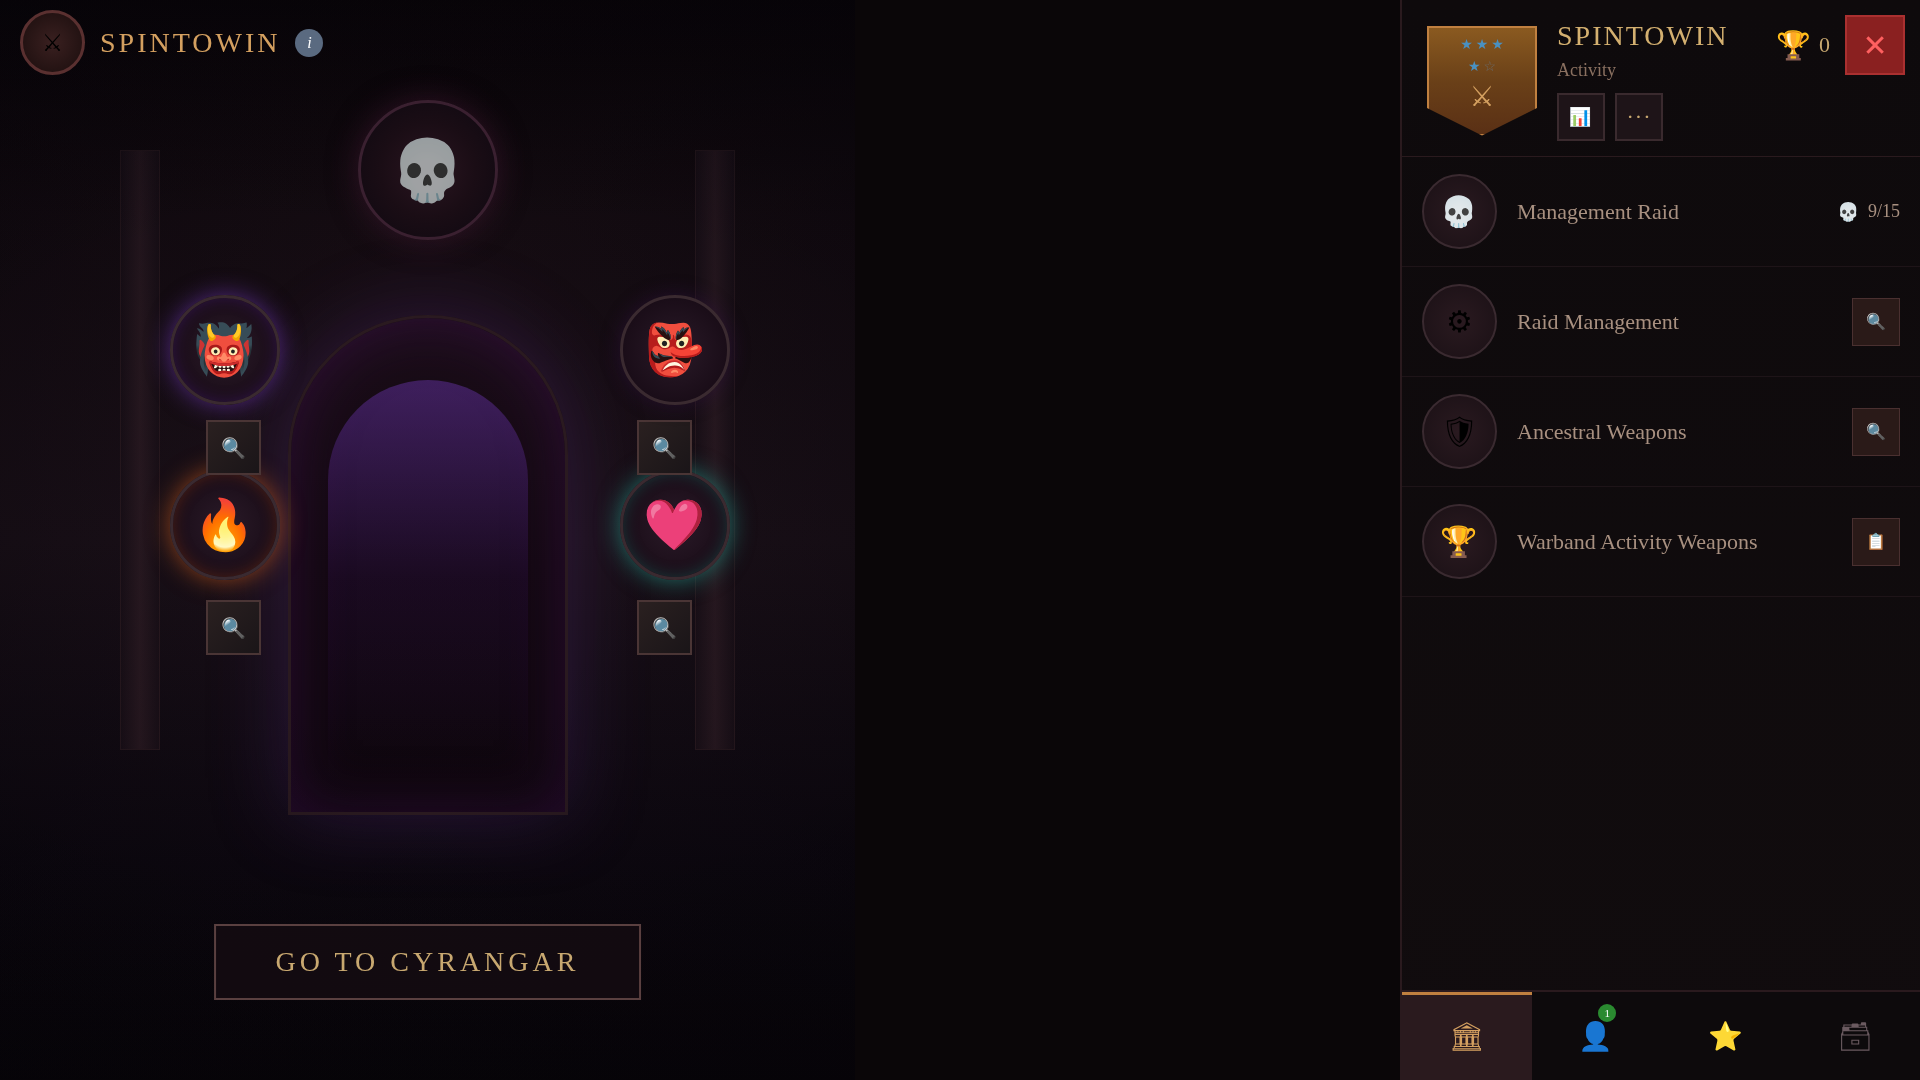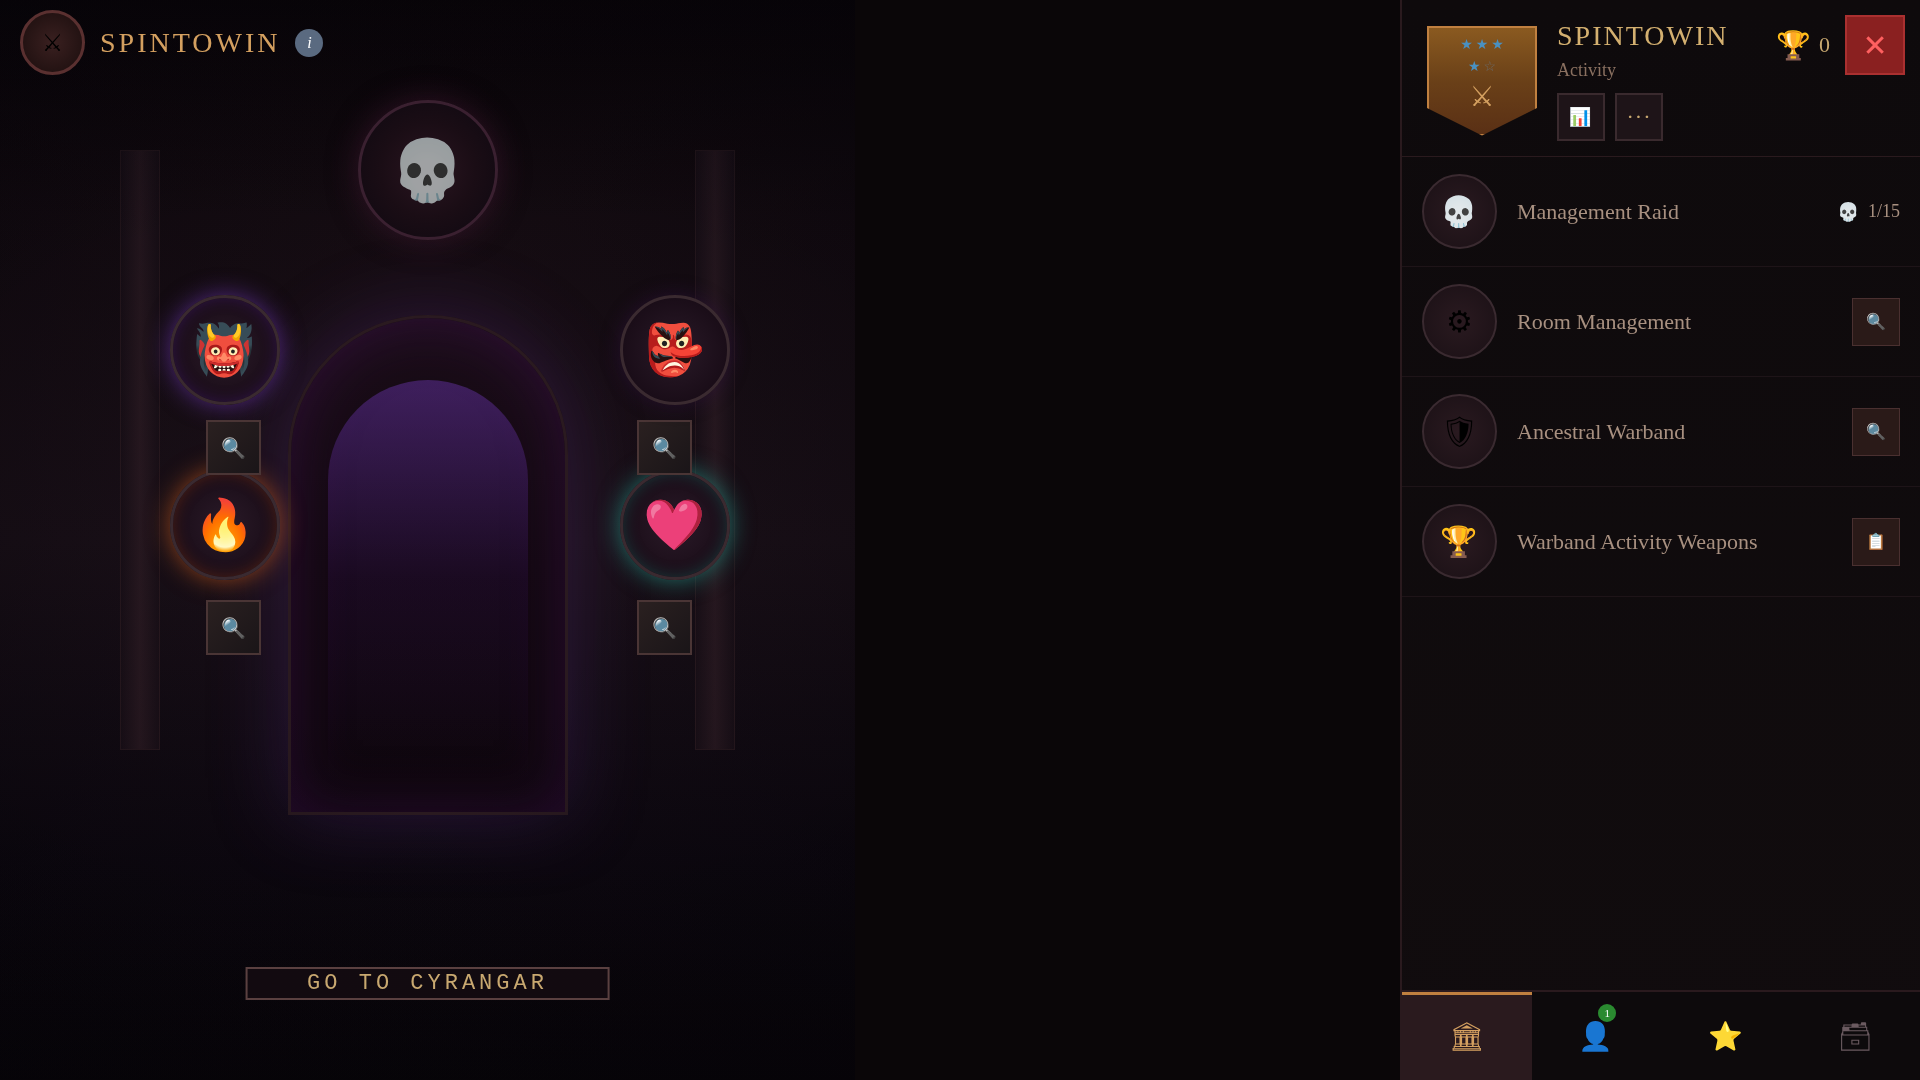--- a/index.html
+++ b/index.html
@@ -169,26 +169,26 @@
     .medallion-icon.tr { top: 420px; right: 163px; }
     .medallion-icon.bl { top: 600px; left: 206px; }
     .medallion-icon.br { top: 600px; right: 163px; }
 
     
     .goto-btn {
       position: absolute;
       bottom: 80px;
       left: 50%;
       transform: translateX(-50%);
-      padding: 2px 60px;
+      padding: 20px 60px;
       background: rgba(20, 12, 18, 0.85);
       border: 2px solid #5a4040;
       color: #c8a870;
-      font-family: Liberation Mono, monospace;
-      font-size: 22px;
+      font-family: Liberation Serif, serif;
+      font-size: 28px;
       letter-spacing: 4px;
       text-transform: uppercase;
       cursor: pointer;
       white-space: nowrap;
     }
 
     
     .top-header {
       position: absolute;
       top: 0;
@@ -597,39 +597,39 @@
 
   <div class="menu-items">
 
     <div class="menu-item">
       <div class="menu-item-icon">
         <span>💀</span>
       </div>
       <span class="menu-item-label">Management Raid</span>
       <div class="menu-item-badge">
         <span>💀</span>
-        <span>1/15</span>
+        <span>9/15</span>
       </div>
     </div>
 
     <div class="menu-item">
       <div class="menu-item-icon">
         <span>⚙</span>
       </div>
-      <span class="menu-item-label">Room Management</span>
+      <span class="menu-item-label">Raid Management</span>
       <div class="menu-item-action">
         <span>🔍</span>
       </div>
     </div>
 
     <div class="menu-item">
       <div class="menu-item-icon">
         <span>🛡</span>
       </div>
-      <span class="menu-item-label">Ancestral Warband</span>
+      <span class="menu-item-label">Ancestral Weapons</span>
       <div class="menu-item-action">
         <span>🔍</span>
       </div>
     </div>
 
     <div class="menu-item">
       <div class="menu-item-icon">
         <span>🏆</span>
       </div>
       <span class="menu-item-label">Warband Activity Weapons</span>

